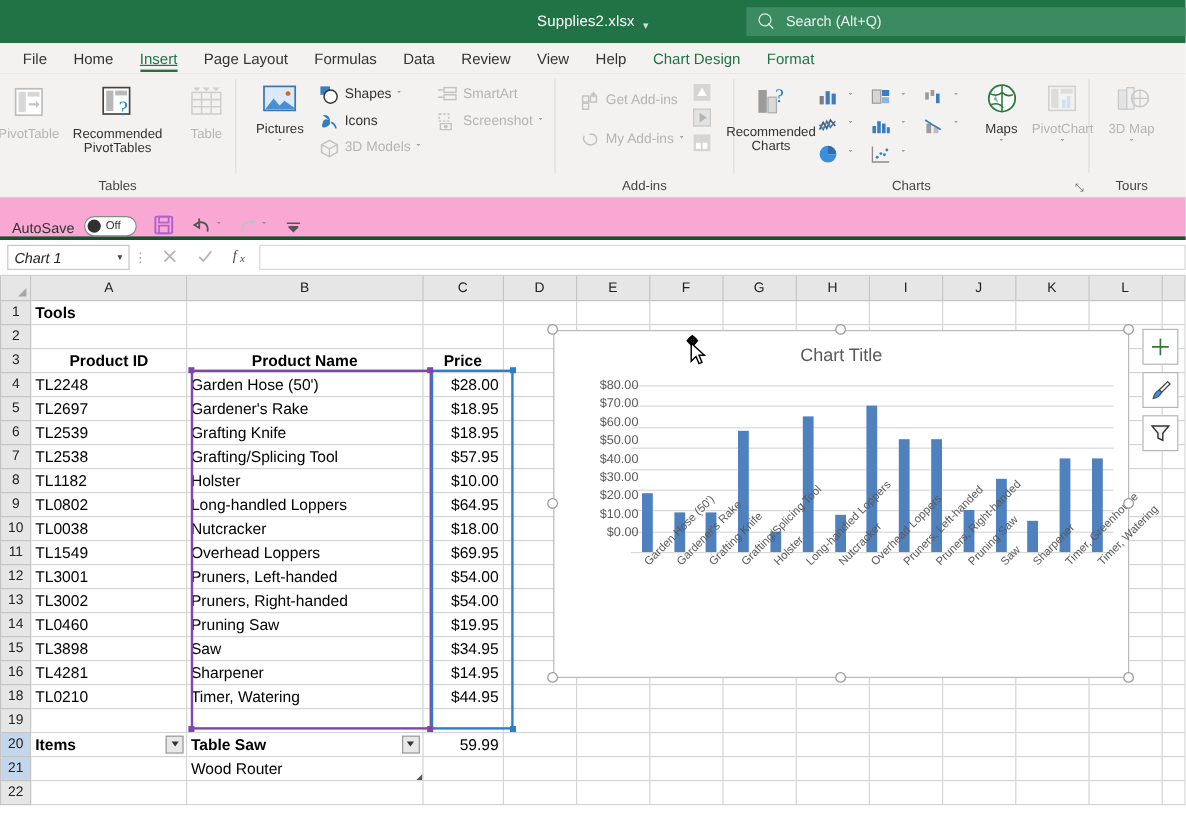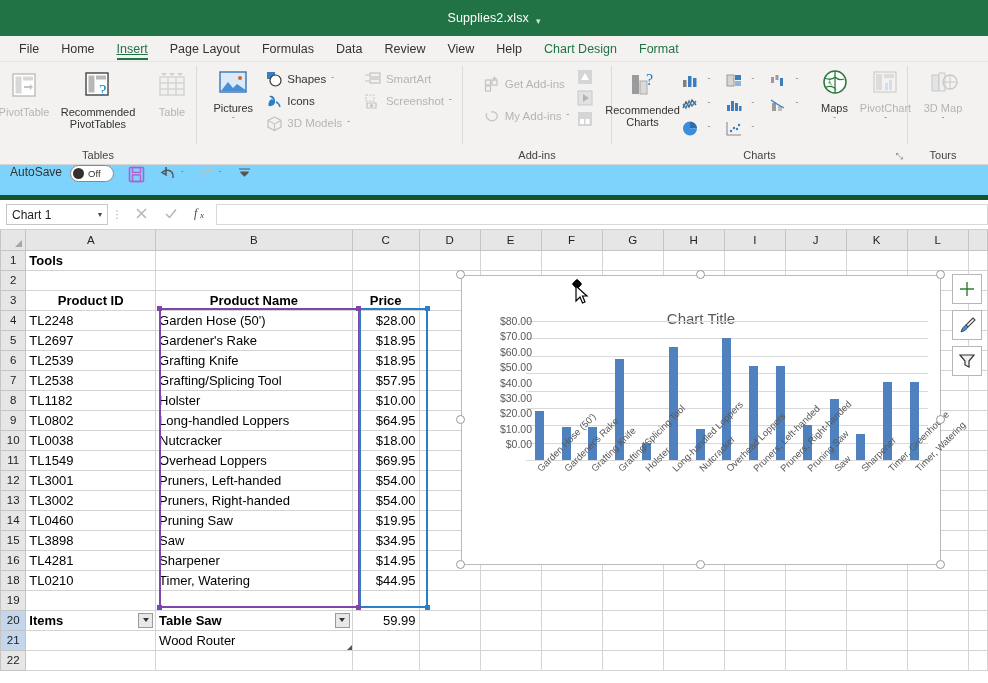--- a/index.html
+++ b/index.html
@@ -84,41 +84,41 @@
   .smallbtn .glyph { width:18px; height:18px; margin-right:4px; flex:none;
                      display:flex; align-items:center; justify-content:center; }
   .smallbtn .car { font-size:8px; color:#666; margin-left:5px; }
 
   .dialog-launcher {
     position:absolute; right:4px; bottom:2px; font-size:9px; color:#666;
   }
 
   
   .qat {
-    height: 35px; background:#7dd3fc; display:flex; align-items:flex-start;
-    padding-left: 10px; border-bottom:5px solid #14532d;
+    height: 35px; background:#f9a8d4; display:flex; align-items:flex-end;
+    padding-left: 10px; border-bottom:3px solid #14532d;
   }
   .qat .as-label { font-size:12px; color:#333; margin-right:8px; }
   .toggle {
     width:44px; height:17px; border-radius:9px; border:1px solid #8a8886;
     background:#fff; display:flex; align-items:center; padding:0 2px; position:relative;
   }
   .toggle .knob { width:11px; height:11px; border-radius:50%; background:#323130; }
   .toggle .tlabel { font-size:9.5px; color:#323130; margin-left:4px; }
   .qat-icon { margin-left:13px; display:flex; align-items:center; cursor:default; }
   .qat-car { font-size:8px; color:#666; margin-left:3px; }
 
   
   .formulabar { height:30px; background:#fff; display:flex; align-items:center;
                 border-bottom:1px solid #d0d0d0; }
   .namebox {
     width:102px; height:21px; margin-left:6px; border:1px solid #c7c7c7; background:#fff;
     display:flex; align-items:center; padding:0 5px; font-size:12px; color:#222;
   }
-  .namebox .nb-text { flex:1; }
+  .namebox .nb-text { flex:1;font-style:italic; }
   .namebox .nb-car { font-size:8px; color:#444; }
   .fb-dots { width:18px; text-align:center; color:#a9a9a9; font-size:11px; letter-spacing:0; }
   .fb-btn { width:30px; text-align:center; color:#b5b5b5; font-size:14px; }
   .fb-btn.fx { color:#4a4a4a; font-style:italic; font-size:13px; font-family:"Liberation Serif",serif; }
   .fb-input { flex:1; height:21px; border:1px solid #d8d8d8; border-left:1px solid #d8d8d8;
               background:#fff; margin-right:0px; }
 
   
   .gridwrap { position:relative; height:calc(683px - 36px - 26px - 103px - 35px - 30px); overflow:hidden; background:#fff; }
   table.grid { border-collapse: collapse; table-layout: fixed; }
@@ -188,21 +188,21 @@
   .h-purple { background:#7d46a8; }
   .h-blue { background:#2a7fc9; }
 
   
   .chartobj {
     position:absolute; left:461px; top:298px; width:480px; height:290px;
     background:#fff; border:1px solid #b9b9b9;
   }
   .chart-title {
     position:absolute; left:0; right:0; top:12px; text-align:center;
-    font-size:15px; color:#595959;margin-top:22px;
+    font-size:15px; color:#595959;
   }
   .ylabels { position:absolute; left:16px; top:39px; width:54px; }
   .ylabel { font-size:10.5px; color:#595959; text-align:right; height:15.4px; line-height:12px; }
   .bars { position:absolute; left:64px; top:45px; right:12px; height:139px;
           display:flex; align-items:flex-end; }
   .barcol { flex:1; display:flex; justify-content:center; align-items:flex-end; height:100%; }
   .bar { width:9px; background:#4e81bd; }
   .gridlines { position:absolute; left:64px; right:12px; top:45px; height:139px; }
   .gl { position:absolute; left:0; right:0; height:1px; background:#d9d9d9; }
   .xlabels { position:absolute; left:64px; right:12px; top:186px; height:95px; }
@@ -235,20 +235,24 @@
 </style>
 </head>
 <body>
 
 <div id="app">
 
   <div class="titlebar">
     <div style="display:flex;align-items:flex-end;">
       <span class="title-text">Supplies2.xlsx</span>
       <span class="title-caret">▾</span>
+    </div>
+    <div class="searchbox">
+      <span class="mag"></span>
+      <span class="ph">Search (Alt+Q)</span>
     </div>
   </div>
 
   <div class="tabbar">
     <div class="tab">File</div>
     <div class="tab">Home</div>
     <div class="tab active">Insert</div>
     <div class="tab">Page Layout</div>
     <div class="tab">Formulas</div>
     <div class="tab">Data</div>

